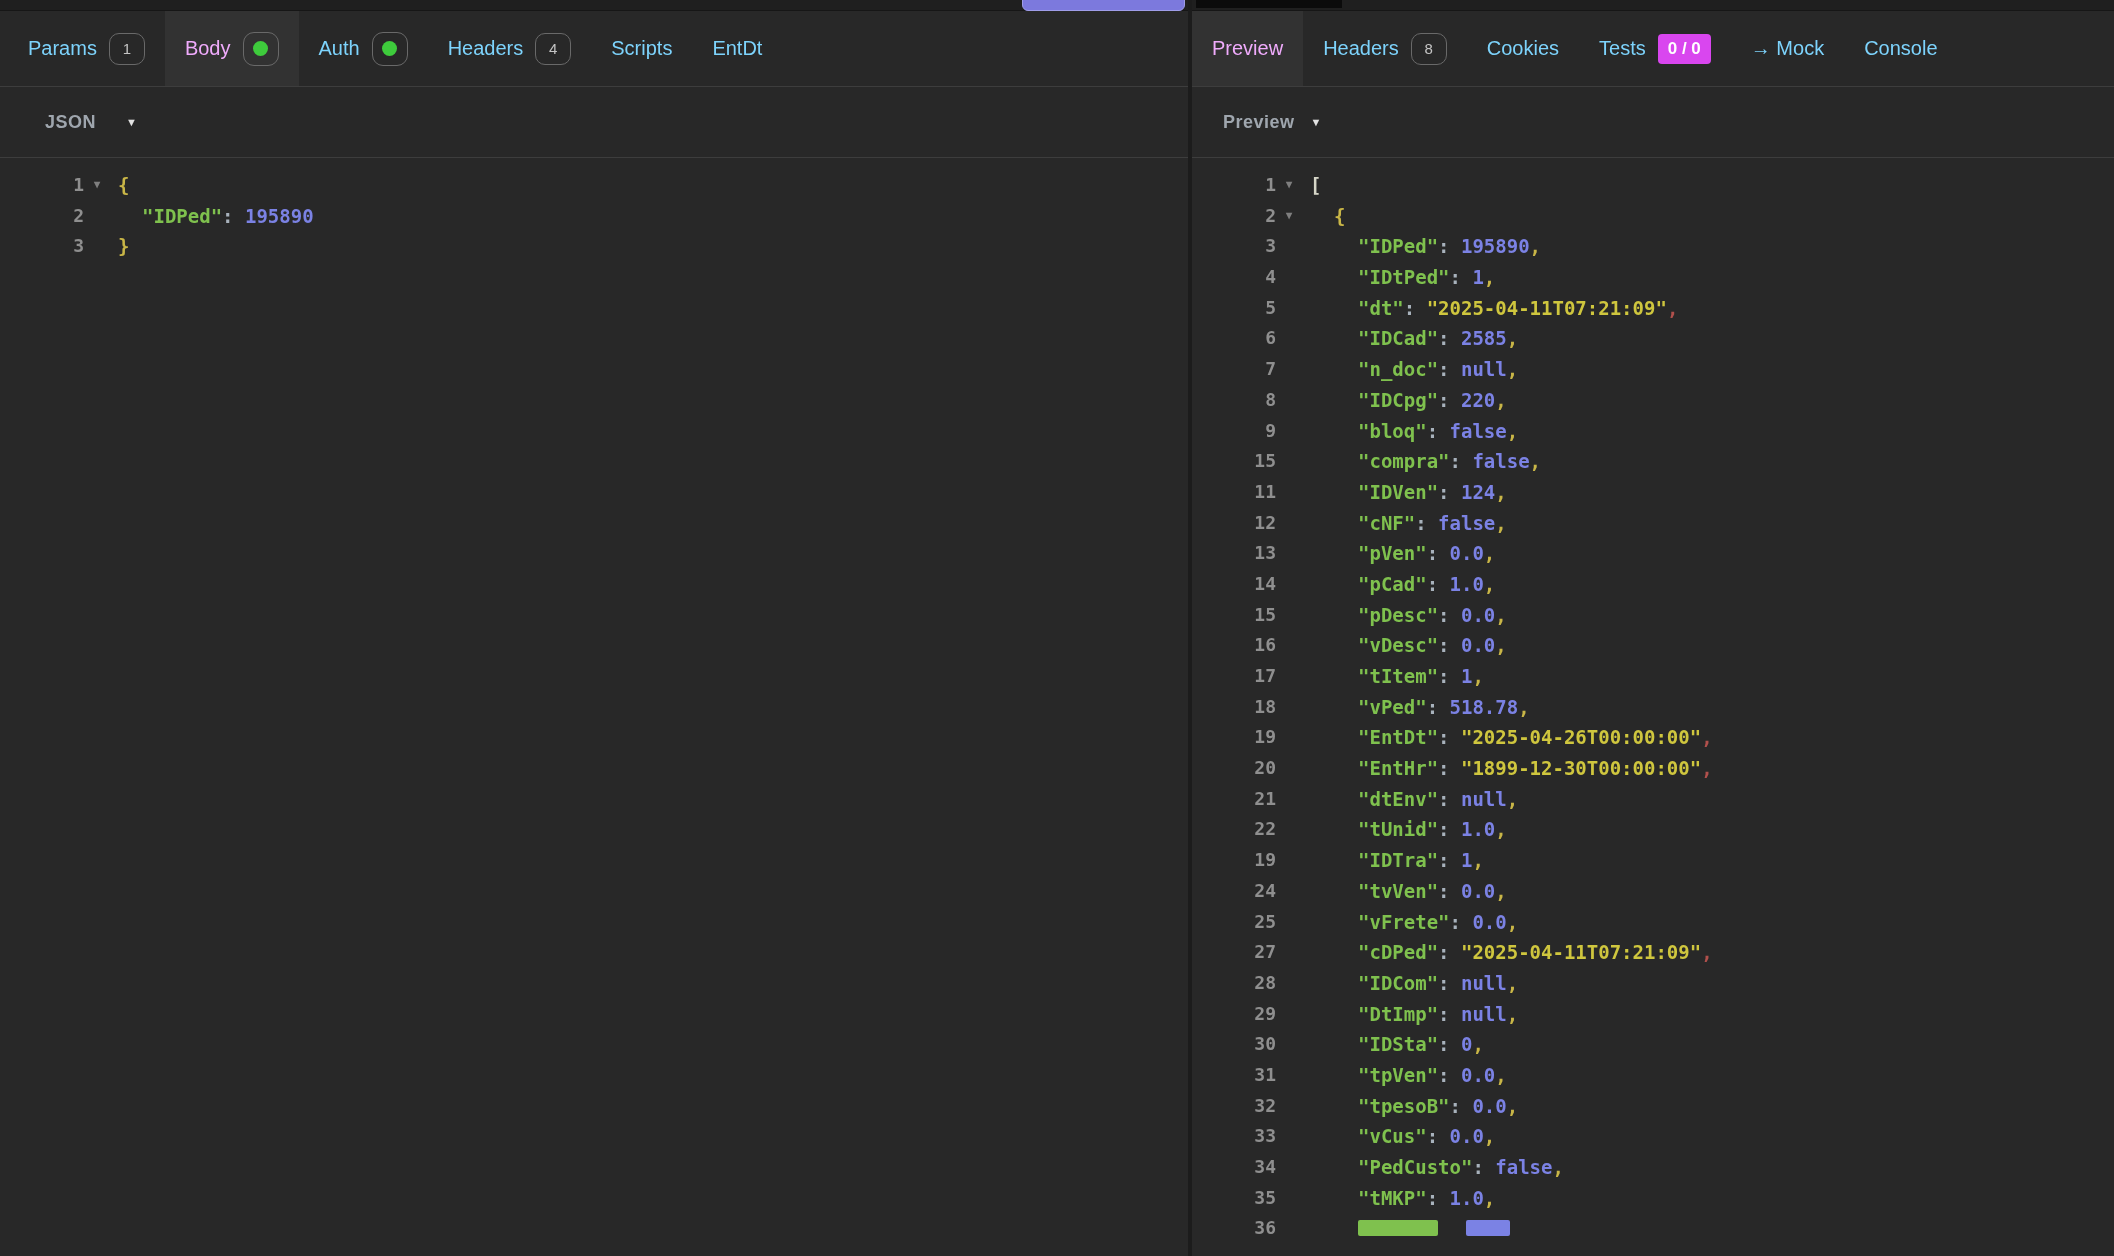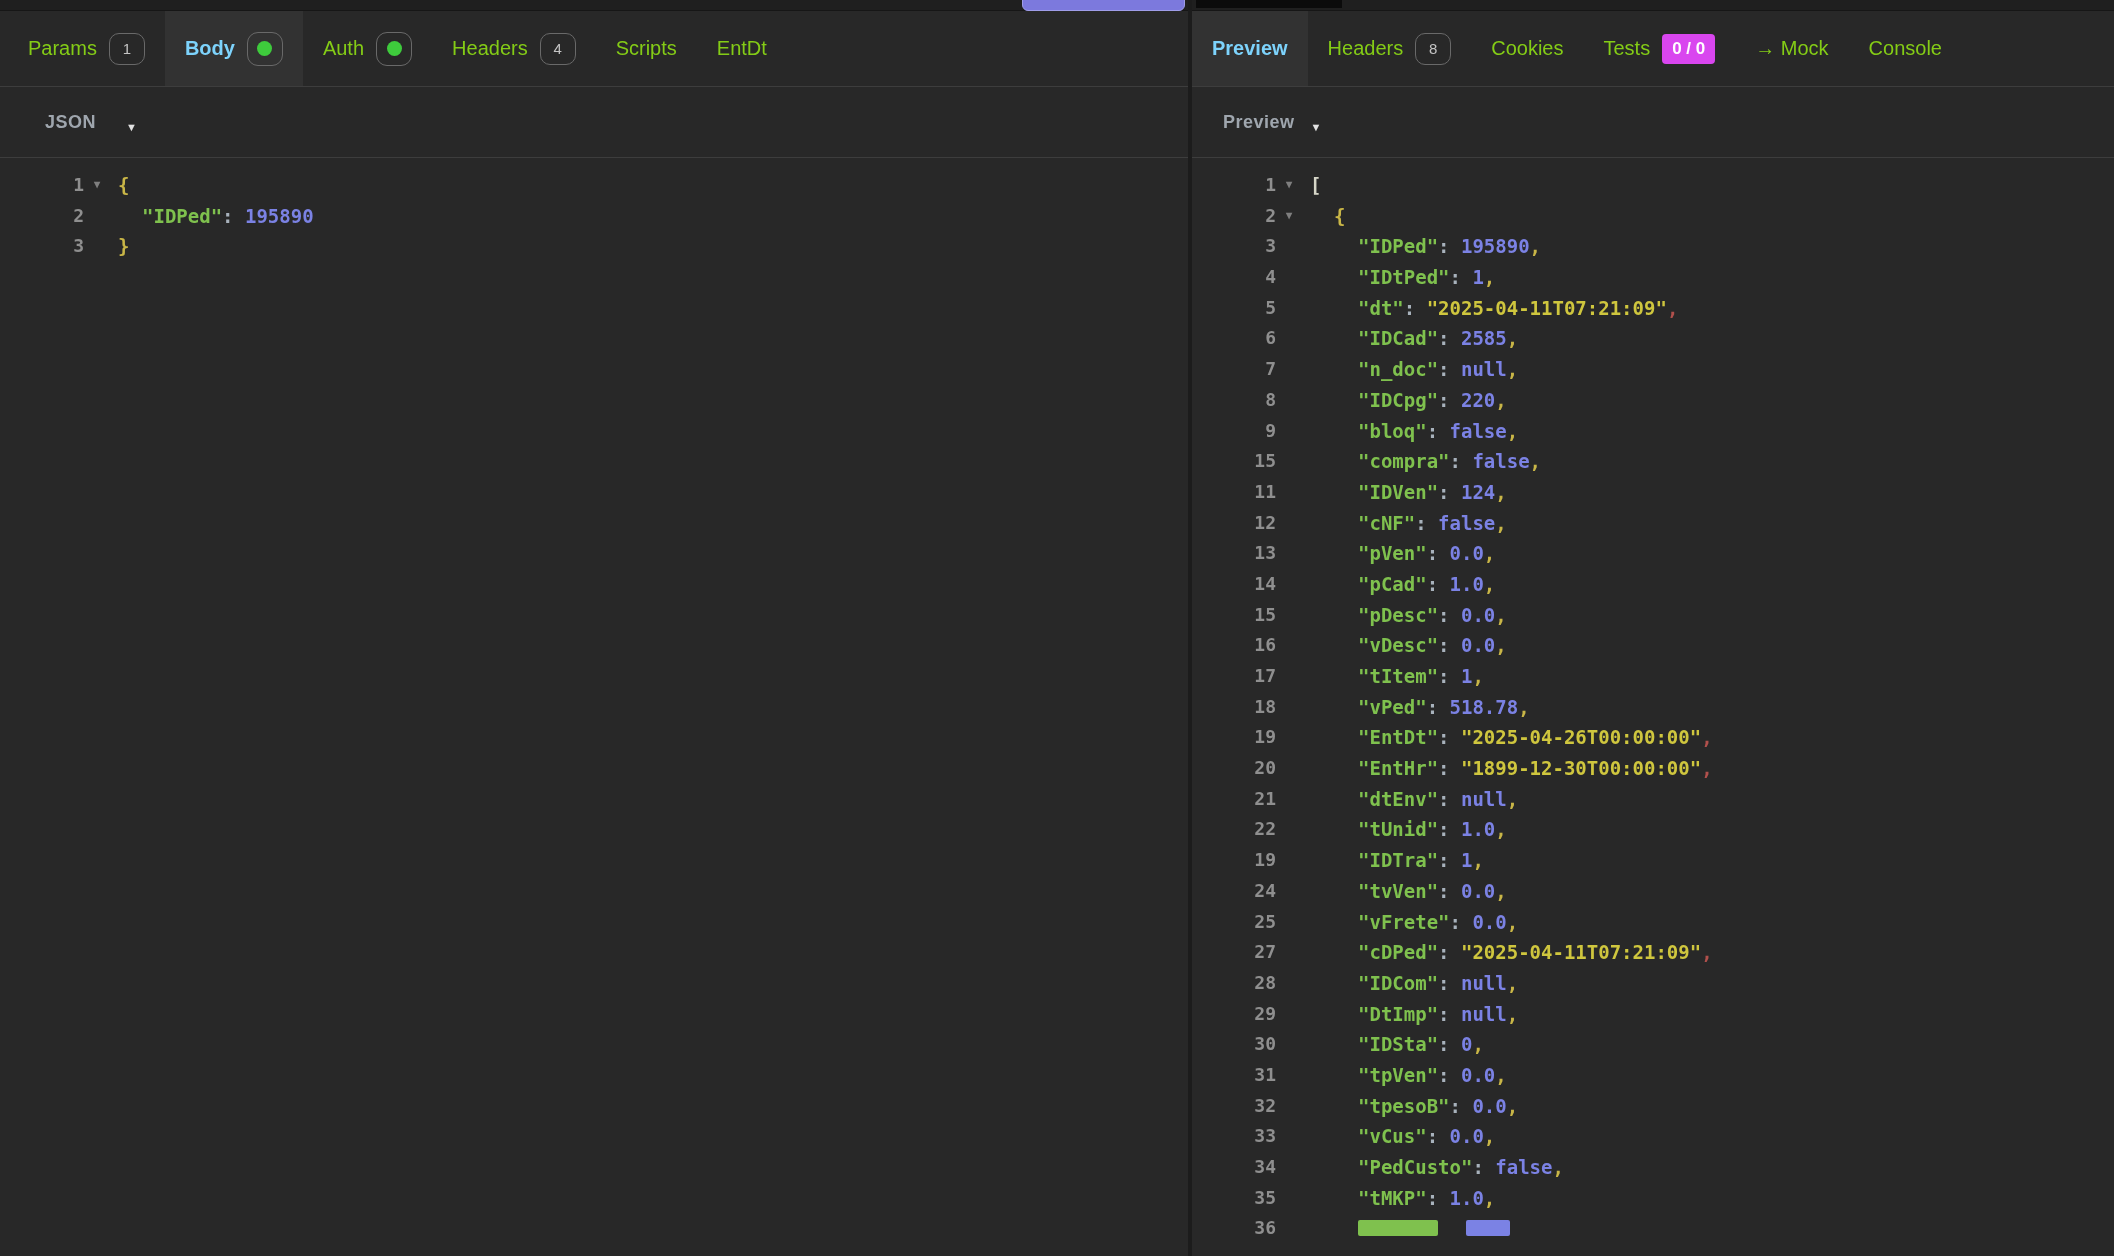--- a/index.html
+++ b/index.html
@@ -14,32 +14,32 @@
   .topstrip{height:10px;background:#1f1f1f;position:relative;border-bottom:1px solid #161616;flex:none;}
   .send-partial{position:absolute;left:1022px;top:-4px;width:161px;height:13px;background:#7c79dd;border:1px solid #9f9de8;border-radius:0 0 6px 6px;}
   .url-partial{position:absolute;left:4px;top:0;width:146px;height:8px;background:#0b0b0b;}
 
   
   .tabbar{height:75px;display:flex;align-items:stretch;border-bottom:1px solid #3d3d3d;flex:none;}
   .pane.left .tabbar{padding-left:8px;}
   .pane.right .tabbar{padding-left:0;}
   .tab{display:flex;align-items:center;gap:12px;padding:0 20px;cursor:pointer;}
   .tab.active{background:#323232;}
-  .tab-label{font-size:20px;color:#84cc16;white-space:nowrap;}
-  .tab.active .tab-label{color:#7dd3fc;font-weight:700;}
+  .tab-label{font-size:20px;color:#7dd3fc;white-space:nowrap;}
+  .tab.active .tab-label{color:#f0abfc;font-weight:400;}
   .badge-count{display:inline-flex;align-items:center;justify-content:center;min-width:20px;height:30px;padding:0 7px;border:1px solid #696969;border-radius:10px;font-size:15px;color:#c4c4c4;}
   .badge-dot-wrap{display:inline-flex;align-items:center;justify-content:center;width:34px;height:32px;border:1px solid #696969;border-radius:11px;}
   .badge-dot{width:15px;height:15px;border-radius:50%;background:#3ecb3c;}
   .badge-box{display:inline-flex;align-items:center;background:#d946ef;border-radius:4px;padding:5px 10px;font-size:17px;font-weight:700;color:#ffffff;white-space:nowrap;}
 
   
   .subbar{height:70px;display:flex;align-items:center;border-bottom:1px solid #3d3d3d;flex:none;}
   .pane.left .subbar{padding-left:45px;}
   .pane.right .subbar{padding-left:31px;}
-  .sel{display:flex;align-items:flex-end;cursor:pointer;}
+  .sel{display:flex;align-items:center;cursor:pointer;}
   .sel-label{font-size:18px;font-weight:700;color:#9fa6ae;letter-spacing:0.5px;}
   .sel-caret{font-size:11px;color:#e2e2e2;margin-left:30px;}
   .pane.right .sel-caret{margin-left:16px;}
 
   
   .editor{flex:1;overflow:hidden;padding-top:12px;font-family:"DejaVu Sans Mono",monospace;font-size:19px;font-weight:700;}
   .cl{display:flex;height:30.7px;line-height:30.7px;white-space:pre;}
   .ln{width:84px;text-align:right;color:#8f8f8f;font-size:18px;font-weight:600;flex:none;}
   .fold{width:26px;text-align:center;color:#7f7f7f;font-size:11px;flex:none;}
   .code{flex:1;}

